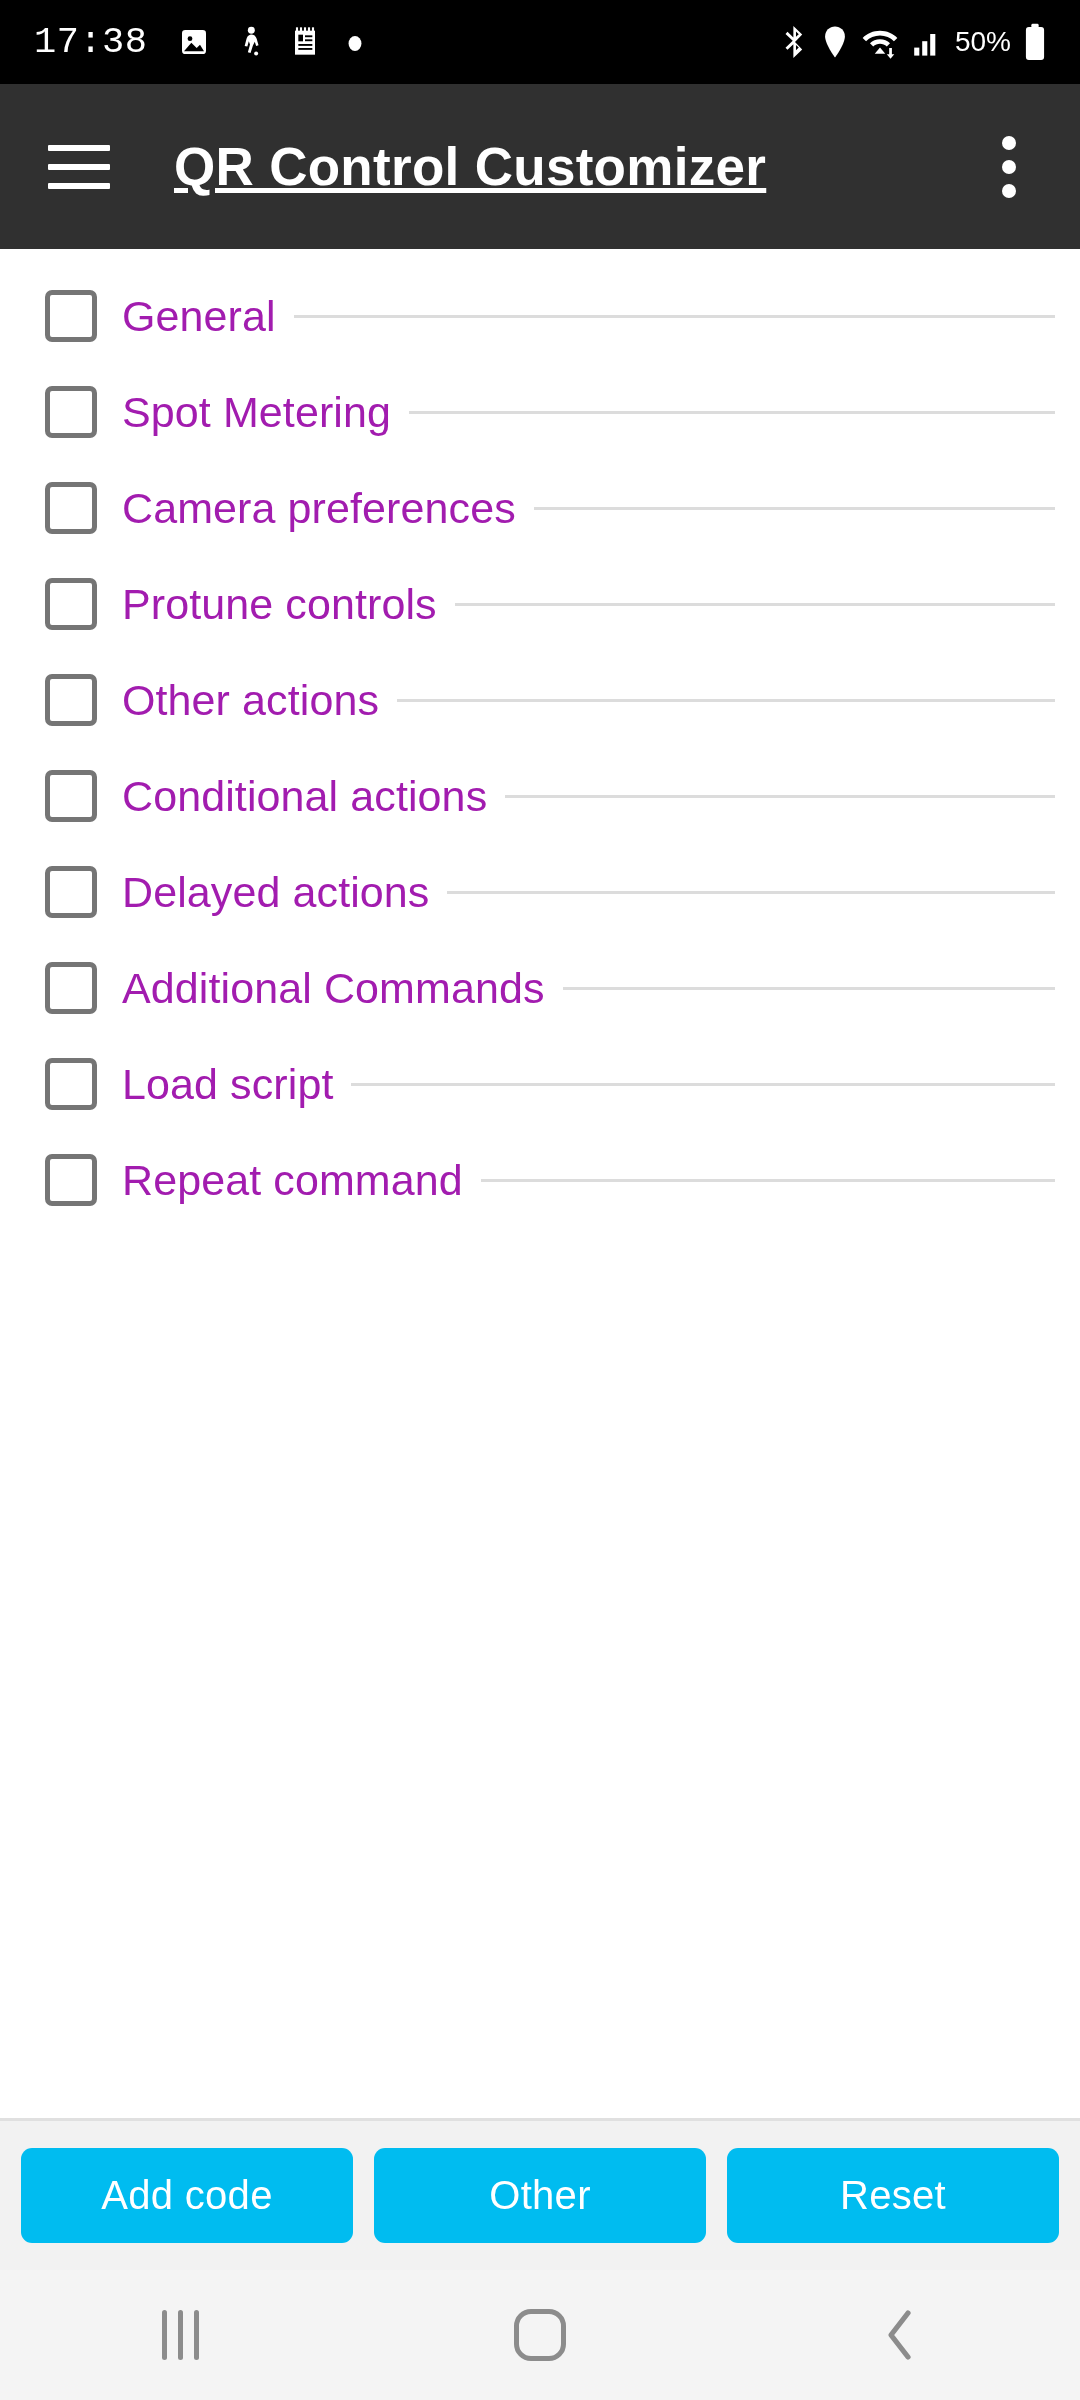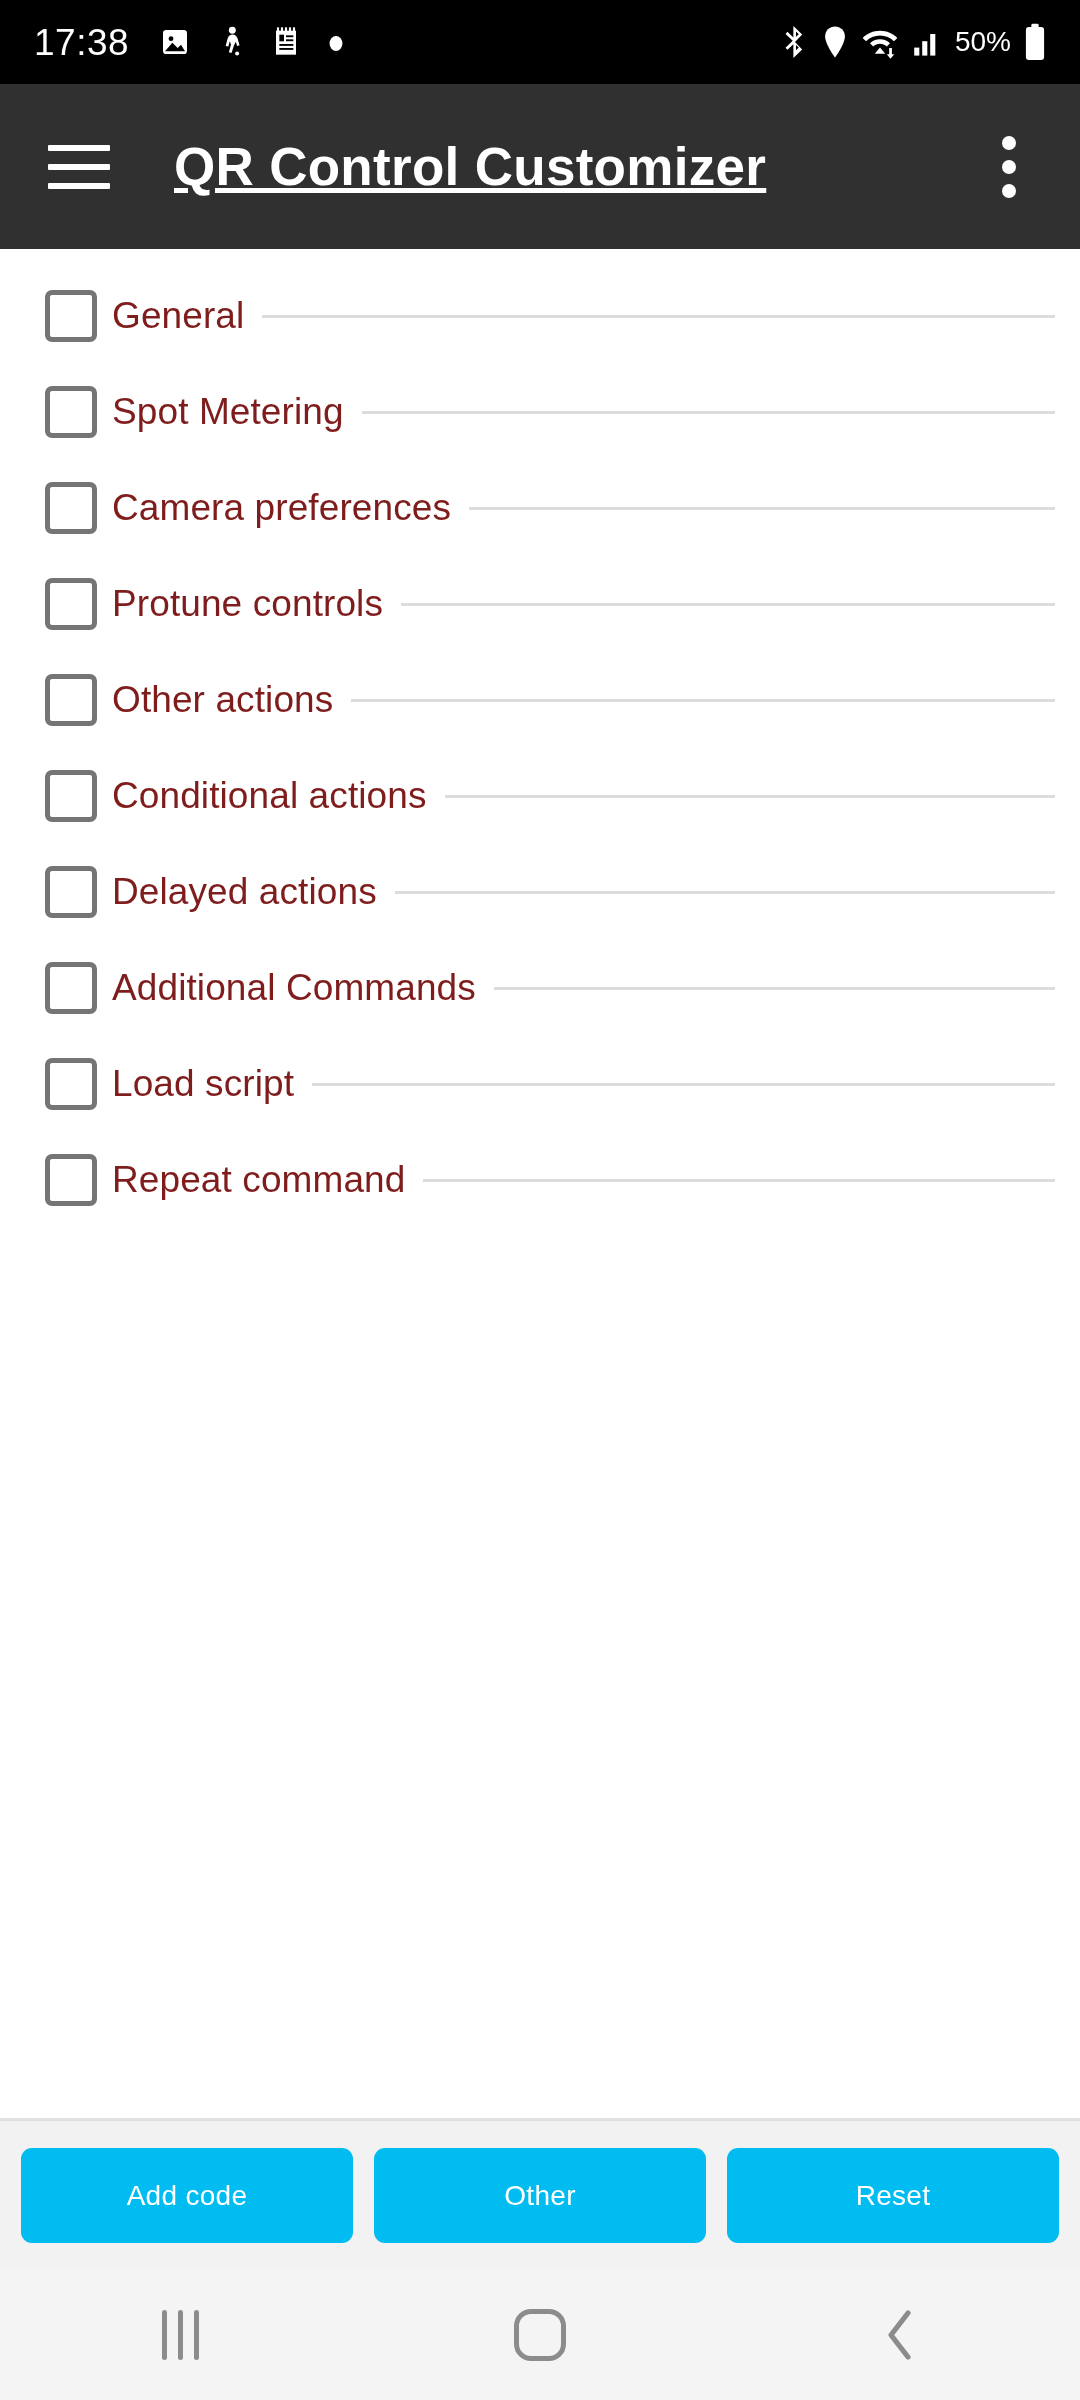--- a/index.html
+++ b/index.html
@@ -18,21 +18,21 @@
 
   
   #status-bar {
     height:84px;
     background:#000000;
     color:#ffffff;
     display:flex; align-items:center;
     padding:0 34px;
     flex:0 0 auto;
   }
-  .sb-left { display:flex; gap:26px; }
+  .sb-left { display:flex; gap:26px;font-family:Liberation Mono, monospace; }
   .sb-right { display:flex; align-items:center; gap:13px; margin-left:auto; }
   .sb-clock {
     font-size:37px; font-weight:400; letter-spacing:0.5px;
     line-height:1; color:#ffffff; padding-right:4px;
   }
   .sb-batt-text {
     font-size:28px; font-weight:400; color:#ffffff; line-height:1;
     letter-spacing:0px;
   }
   .sb-icon { display:inline-flex; align-items:center; justify-content:center; }
@@ -87,23 +87,23 @@
     cursor:pointer;
   }
   .cb-box {
     width:52px; height:52px;
     border:5px solid #757575;
     border-radius:7px;
     background:#ffffff;
     flex:0 0 auto;
   }
   .row-label {
-    font-size:37px;
-    color:#7f1d1d;
-    margin-left:15px;
+    font-size:43px;
+    color:#a21caf;
+    margin-left:25px;
     white-space:nowrap;
     flex:0 0 auto;
     letter-spacing:0.1px;
   }
   .row-rule {
     flex:1 1 auto;
     height:3px;
     background:#dcdcdc;
     margin-left:18px;
     margin-right:0;
@@ -120,21 +120,21 @@
     gap:21px;
   }
   .action-btn {
     flex:1 1 0;
     height:95px;
     background:#00bcf0;
     border:none;
     border-radius:11px;
     color:#ffffff;
     font-family:"Liberation Sans", sans-serif;
-    font-size:28px;
+    font-size:40px;
     font-weight:400;
     letter-spacing:0.3px;
     cursor:pointer;
     display:flex; align-items:center; justify-content:center;
   }
 
   
   #nav-bar {
     flex:0 0 auto;
     height:130px;

